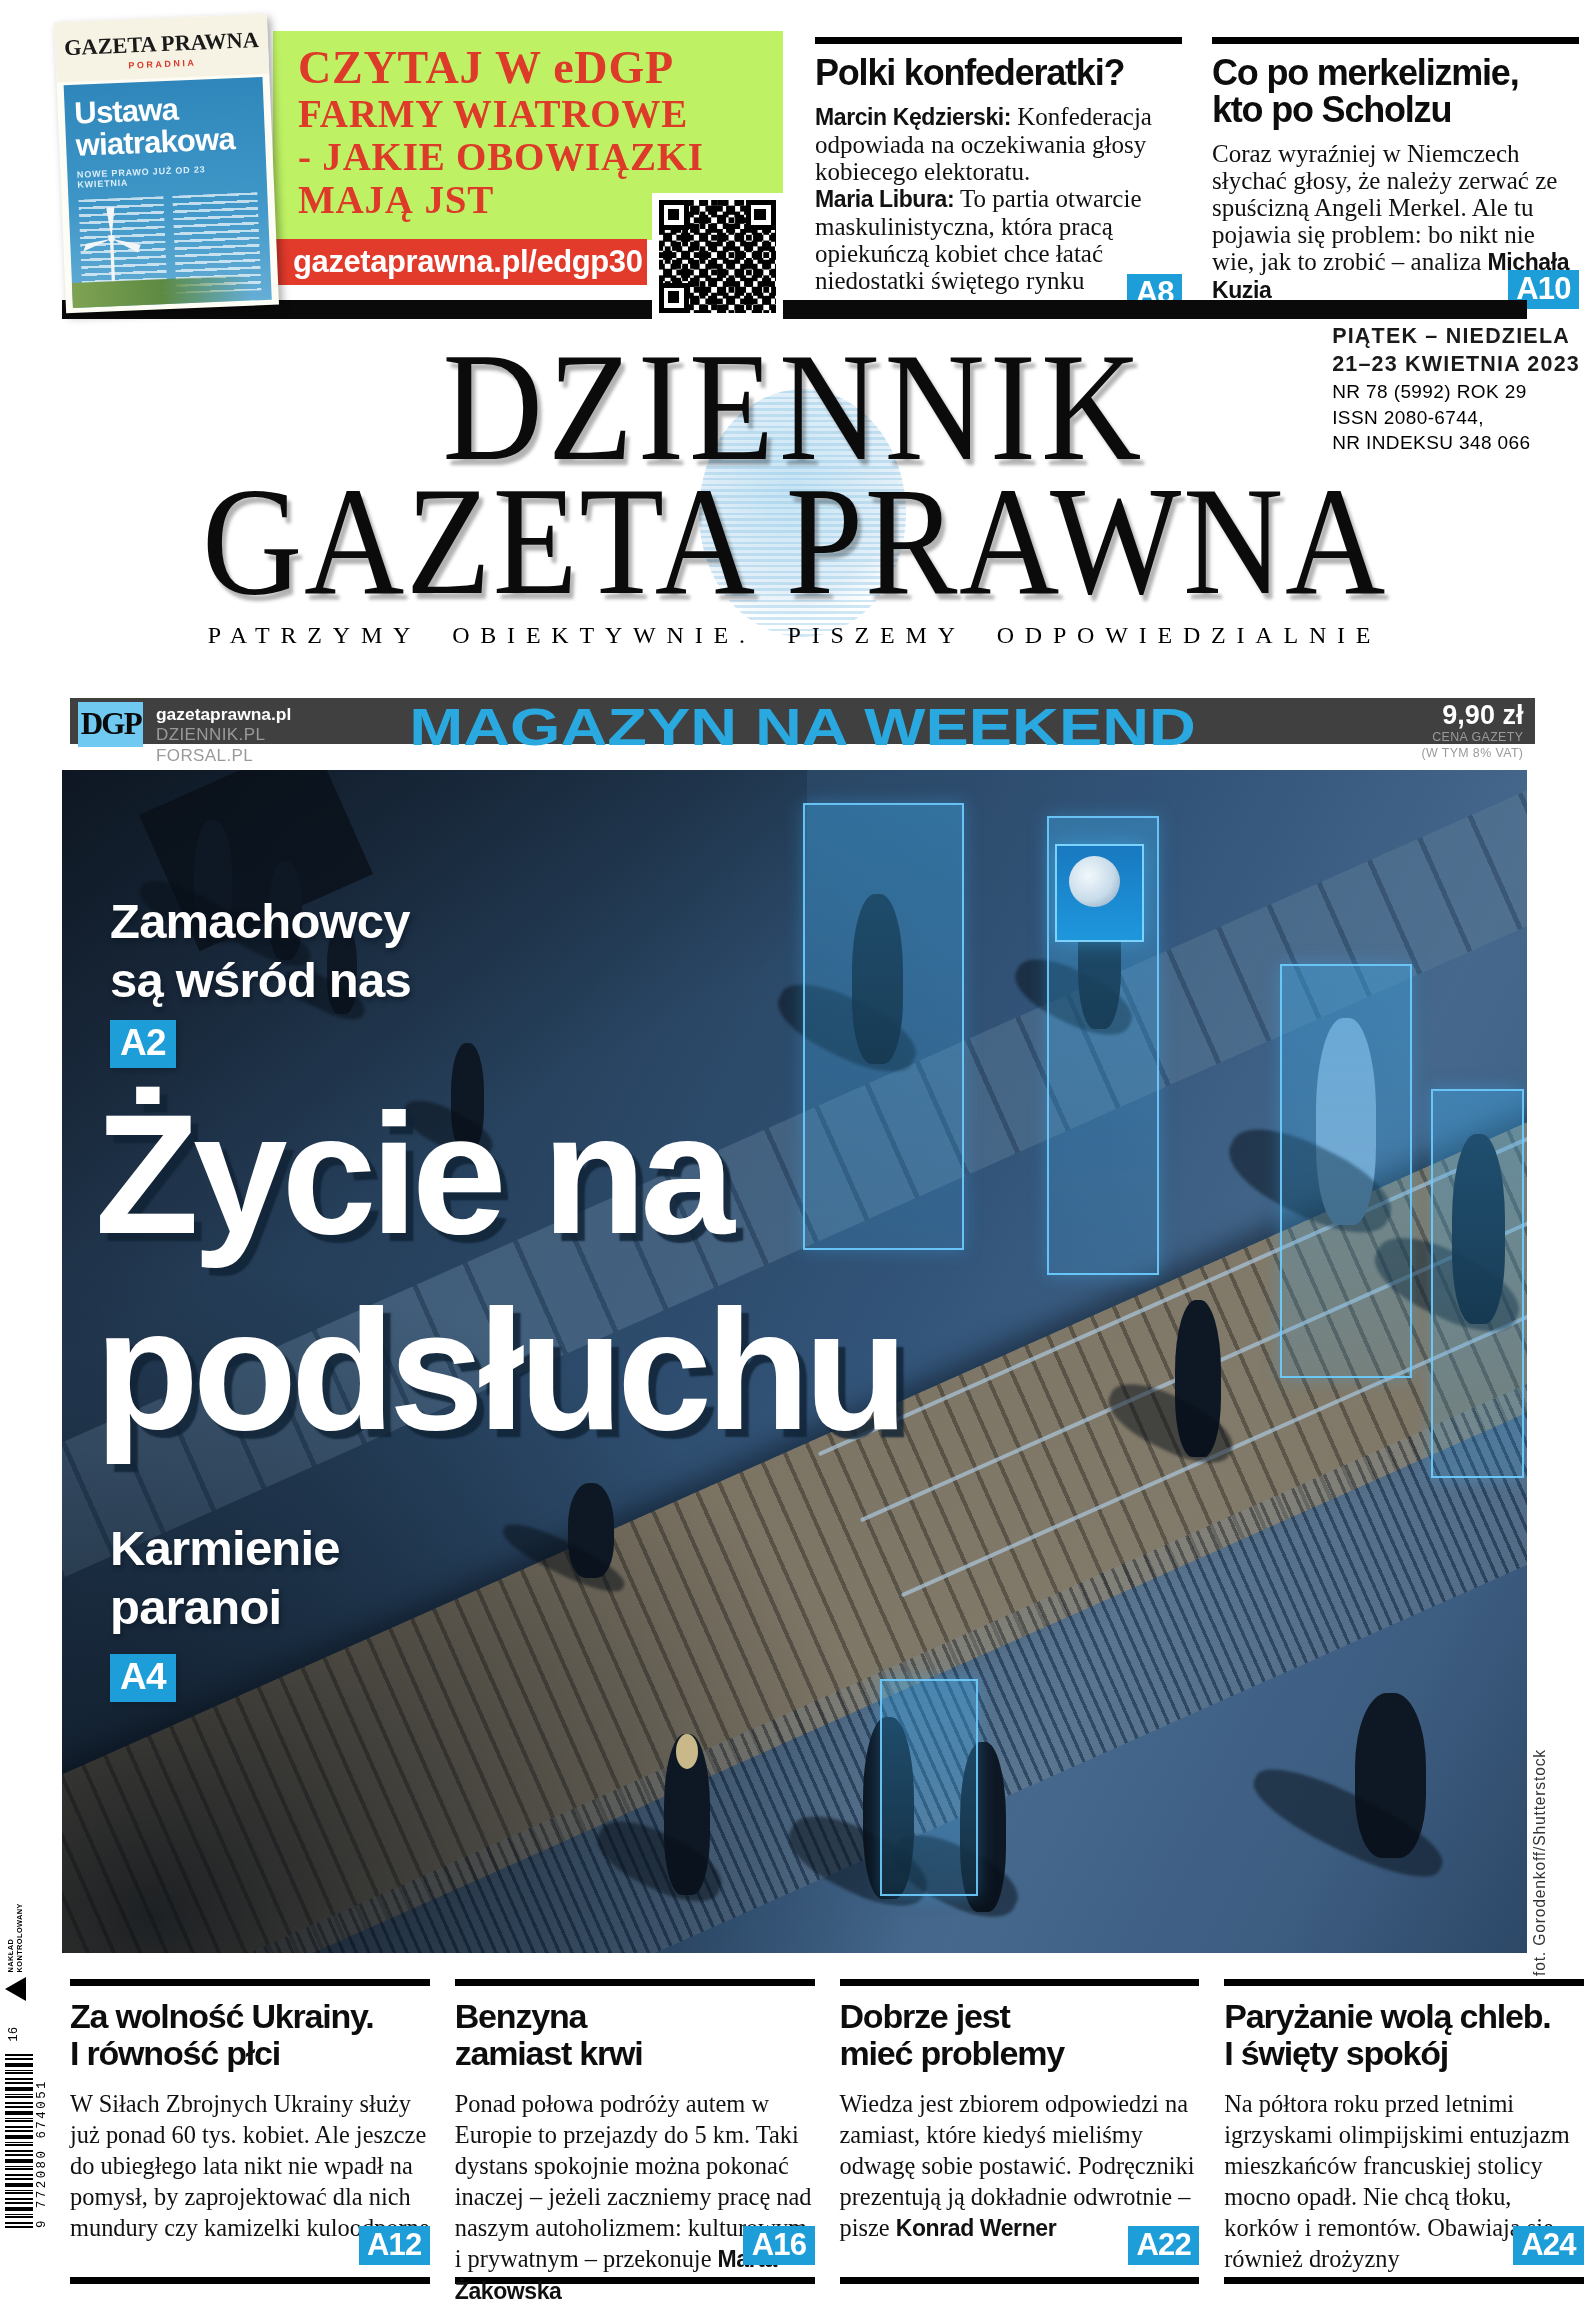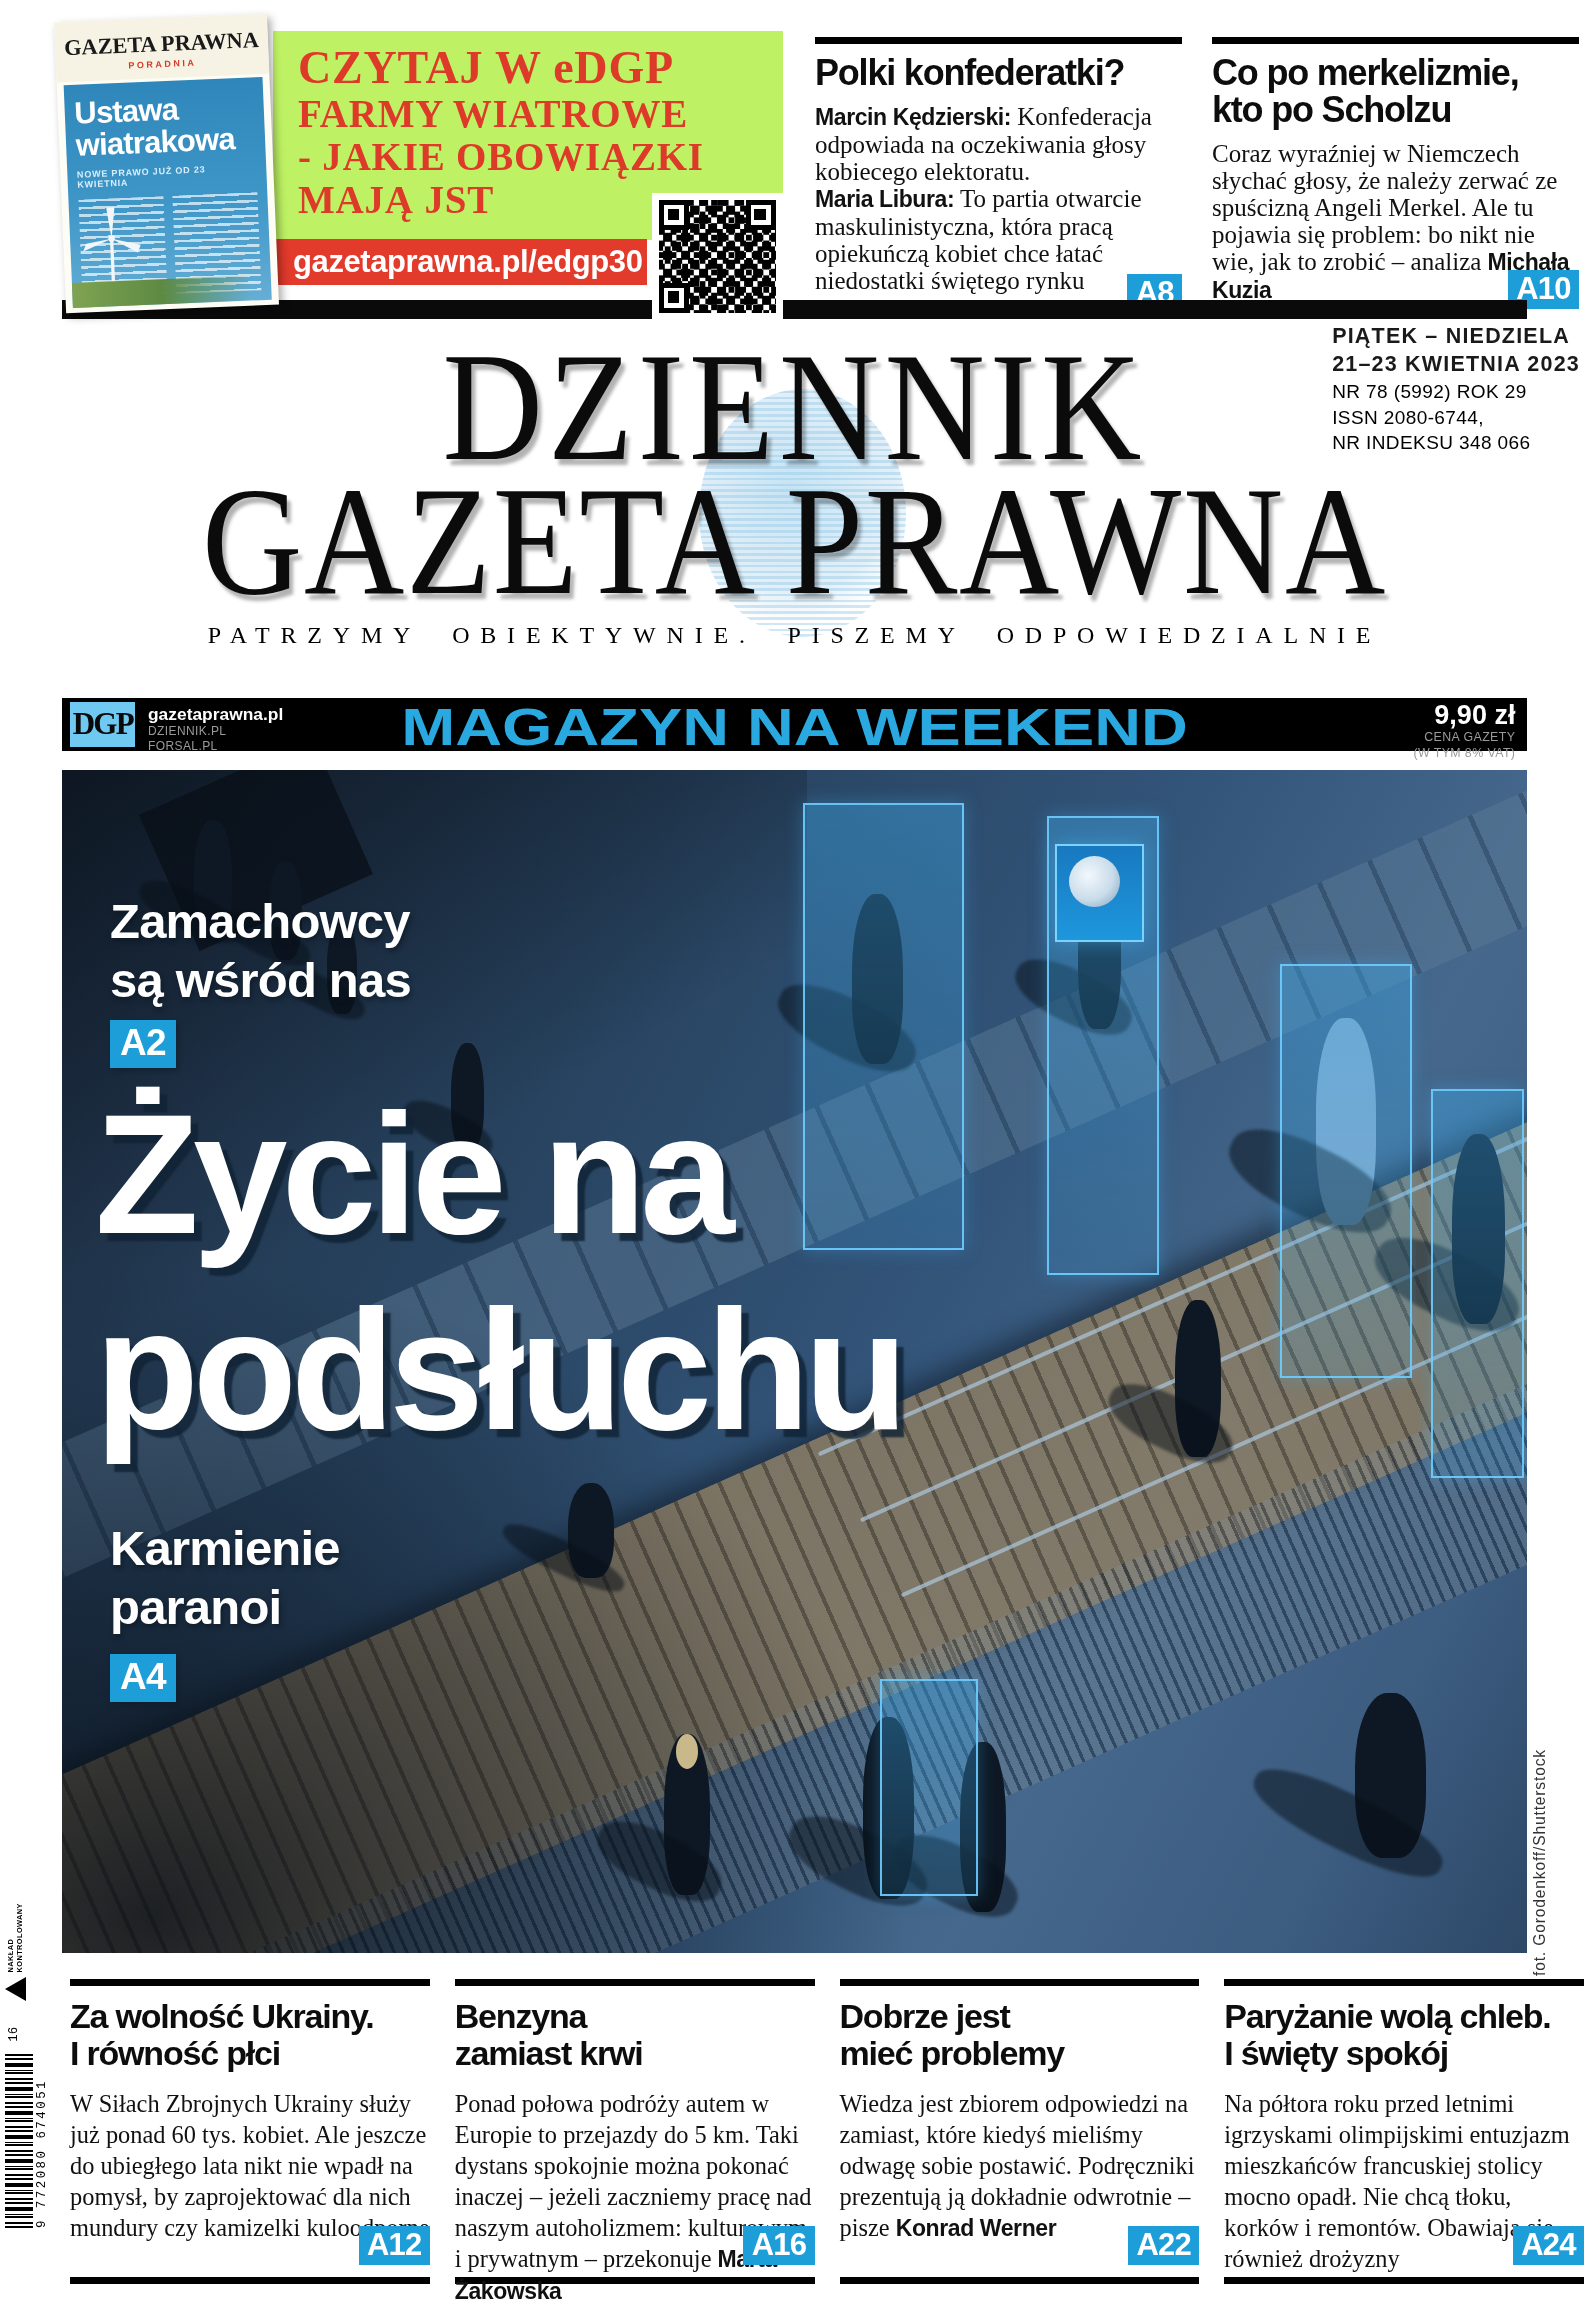--- a/index.html
+++ b/index.html
@@ -66,26 +66,26 @@
     opacity:.6; z-index:0; }
   .mast { position:absolute; left:0; width:1589px; text-align:center; z-index:1;
     font-family:"Liberation Serif", serif; color:#0b0b0b; line-height:1;
     text-shadow:4.1px 5px 3.3px rgba(0,0,0,.30); transform:scale(1,1.12); transform-origin:center top; }
   .mast1 { top:329px; font-size:139px; letter-spacing:5px; }
   .mast2 { top:463px; font-size:139px; letter-spacing:1.7px; }
   .tagline { position:absolute; left:0; top:622px; width:1589px; text-align:center;
     font-family:"Liberation Serif", serif; font-size:24px; color:#000; letter-spacing:10.8px; word-spacing:15px; z-index:1; }
 
   
-  .wbar { position:absolute; left:62px; top:698px; width:1465px; height:53px; background:#000000; z-index:2; }
+  .wbar { position:absolute; left:70px; top:698px; width:1465px; height:46px; background:#404040; z-index:2; }
   .dgp-sq { position:absolute; left:8.3px; top:4.1px; width:65px; height:45px; background:#6fc9f0;
     text-align:center; font-family:"Liberation Serif", serif; font-weight:bold; font-size:31px; line-height:43px; color:#0a0a0a; letter-spacing:-1.7px; }
   .sites { position:absolute; left:86px; top:6.6px; }
   .site1 { color:#fff; font-weight:bold; font-size:17.4px; line-height:1.1; }
-  .site2 { color:#9a9a9a; font-size:12px; line-height:1.25; letter-spacing:0.4px; }
+  .site2 { color:#9a9a9a; font-size:17px; line-height:1.25; letter-spacing:0.4px; }
   .mag-title { position:absolute; left:0; right:0; top:0.8px; text-align:center;
     color:#2aa9e0; font-weight:bold; font-size:47px; letter-spacing:0;
     transform:scale(1.38,1.1); transform-origin:center center; white-space:nowrap; }
   .price-block { position:absolute; right:11.6px; top:4.1px; text-align:right; }
   .price { color:#fff; font-weight:bold; font-size:27px; line-height:1; }
   .price-sub { color:#9a9a9a; font-size:12.4px; line-height:1.3; letter-spacing:0.4px; }
 
   
   .photo { position:absolute; left:62px; top:770px; width:1465px; height:1183px; overflow:hidden;
     background:linear-gradient(118deg, #1f3147 0%, #27425e 30%, #33557a 55%, #45688c 72%, #3c5c80 88%, #2d4867 100%); }

